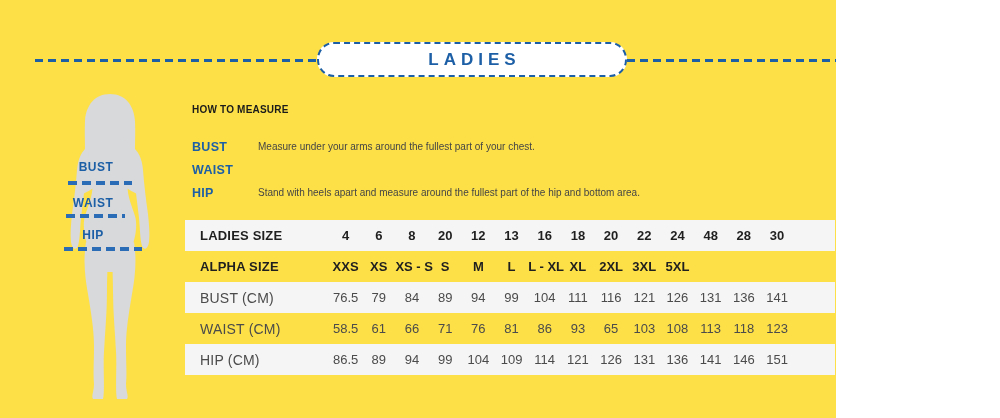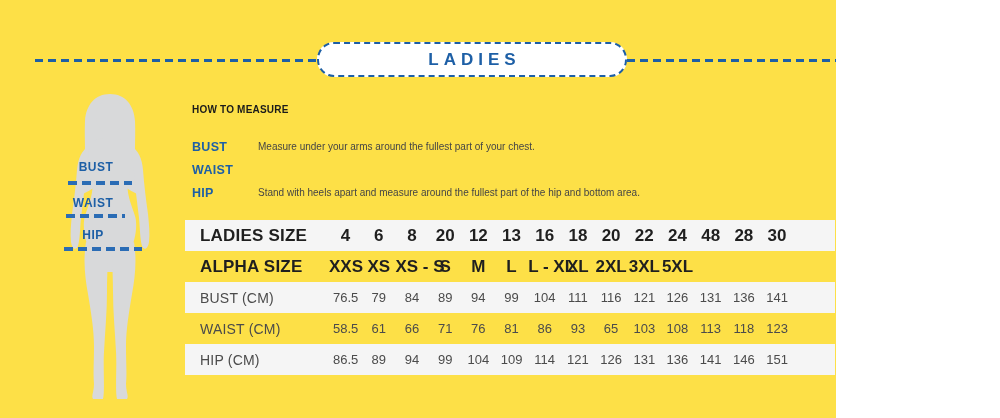--- a/index.html
+++ b/index.html
@@ -43,21 +43,21 @@
 
   
   .stable { position:absolute; left:185px; top:220px; width:650px; }
   .trow { display:flex; height:31px; align-items:center; }
   .trow.alt { background:#f5f5f5; }
   .tlabel { flex:0 0 144px; padding-left:15px; font-size:14px; color:#4b4b4b;
             letter-spacing:0.2px; white-space:nowrap; }
   .tcell { flex:0 0 33.2px; width:33.2px; text-align:center; font-size:13px; color:#4b4b4b;
            white-space:nowrap; }
   .tspacer { flex:1; }
-  .trow.bold .tlabel, .trow.bold .tcell { font-weight:700; color:#1f1f1f; font-size:17px; }
+  .trow.bold .tlabel, .trow.bold .tcell { font-weight:700; color:#1f1f1f; font-size:13px; }
 </style>
 </head>
 <body>
 
 <div class="canvas">
 
   <div class="hdash hdash-left"></div>
   <div class="pill">
     <span class="pill-text">LADIES</span>
   </div>

